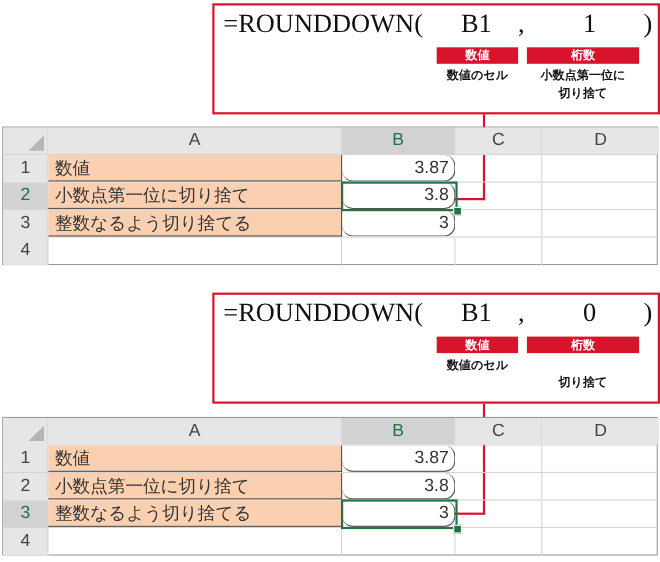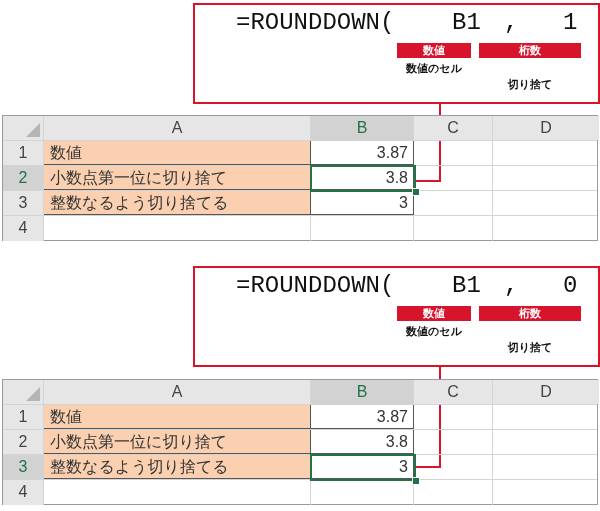--- a/index.html
+++ b/index.html
@@ -1,46 +1,47 @@
 <!DOCTYPE html>
 <html><head>
 <meta charset="utf-8">
 <style>
   body{margin:0;width:600px;height:511px;background:#fff;position:relative;overflow:hidden;font-family:"DejaVu Sans",sans-serif;}
   .callout{position:absolute;border:2px solid #d7142c;background:#fff;box-sizing:border-box;}
-  .formula{position:absolute;font-family:Liberation Mono, monospace;font-size:24px;color:#111;white-space:pre;margin-left:33px;}
+  .formula{position:absolute;font-family:Liberation Serif, serif;font-size:24px;color:#111;white-space:pre;}
   .tag{position:absolute;background:#d7142c;color:#fff;font-size:11px;text-align:center;height:15px;line-height:15px;font-weight:bold;}
   .desc{position:absolute;font-size:11px;color:#111;text-align:center;line-height:15px;font-weight:bold;}
   .vline{position:absolute;width:2px;background:#d7142c;}
   .hline{position:absolute;height:2px;background:#d7142c;}
   .grid{position:absolute;left:2px;width:596px;border:1px solid #9a9a9a;box-sizing:border-box;}
   .row{position:absolute;left:0;right:0;height:25px;border-bottom:1px solid #d4d4d4;box-sizing:border-box;}
   .cell{position:absolute;top:0;height:100%;box-sizing:border-box;border-right:1px solid #d4d4d4;font-family:"Liberation Sans",sans-serif;font-size:16px;color:#333;line-height:24px;overflow:hidden;white-space:nowrap;}
   .hdr{background:#e6e6e6;text-align:center;color:#444;}
   .hdr.sel{background:#d2d2d2;color:#217346;}
   .rh{background:#e6e6e6;text-align:center;color:#444;}
   .rh.sel{background:#d2d2d2;color:#217346;}
   .a{background:#fbd0b0;padding-left:6px;border-right:1px solid #555;border-bottom:1px solid #555;font-family:"DejaVu Sans",sans-serif;font-size:16px;}
-  .b{text-align:right;padding-right:5px;border-right:1px solid #555;border-bottom:1px solid #555;}
+  .b{text-align:right;padding-right:5px;border-right:1px solid #555;border-bottom:1px solid #555;border-radius:10px;}
   .selbox{position:absolute;border:2px solid #217346;box-sizing:border-box;}
   .handle{position:absolute;width:6px;height:6px;background:#217346;border:1px solid #fff;}
   .corner{position:absolute;right:3px;bottom:3px;width:0;height:0;border-left:14px solid transparent;border-bottom:14px solid #b5b5b5;}
 </style>
 </head>
 <body>
 
 <div class="callout" style="left:193px;top:3px;width:407px;height:101px;">
   <span class="formula" style="left:8px;top:4px;">=ROUNDDOWN(</span>
   <span class="formula" style="left:224px;top:4px;">B1</span>
   <span class="formula" style="left:276px;top:4px;">,</span>
   <span class="formula" style="left:335px;top:4px;">1</span>
   <span class="formula" style="left:390px;top:4px;">)</span>
   <div class="tag" style="left:202px;top:38px;width:74px;">数値</div>
   <div class="tag" style="left:284px;top:38px;width:102px;">桁数</div>
   <div class="desc" style="left:200px;top:56px;width:78px;">数値のセル</div>
+  <div class="desc" style="left:280px;top:56px;width:110px;">小数点第一位に</div>
   <div class="desc" style="left:280px;top:72px;width:110px;">切り捨て</div>
 </div>
 <div class="vline" style="left:439px;top:104px;height:78px;"></div>
 <div class="hline" style="left:413px;top:180px;width:28px;"></div>
 
 <div class="grid" style="top:115px;height:126px;">
   <div class="row" style="top:0;">
     <div class="cell rh" style="left:0;width:41px;">
         <span class="corner"></span>
       </div>

